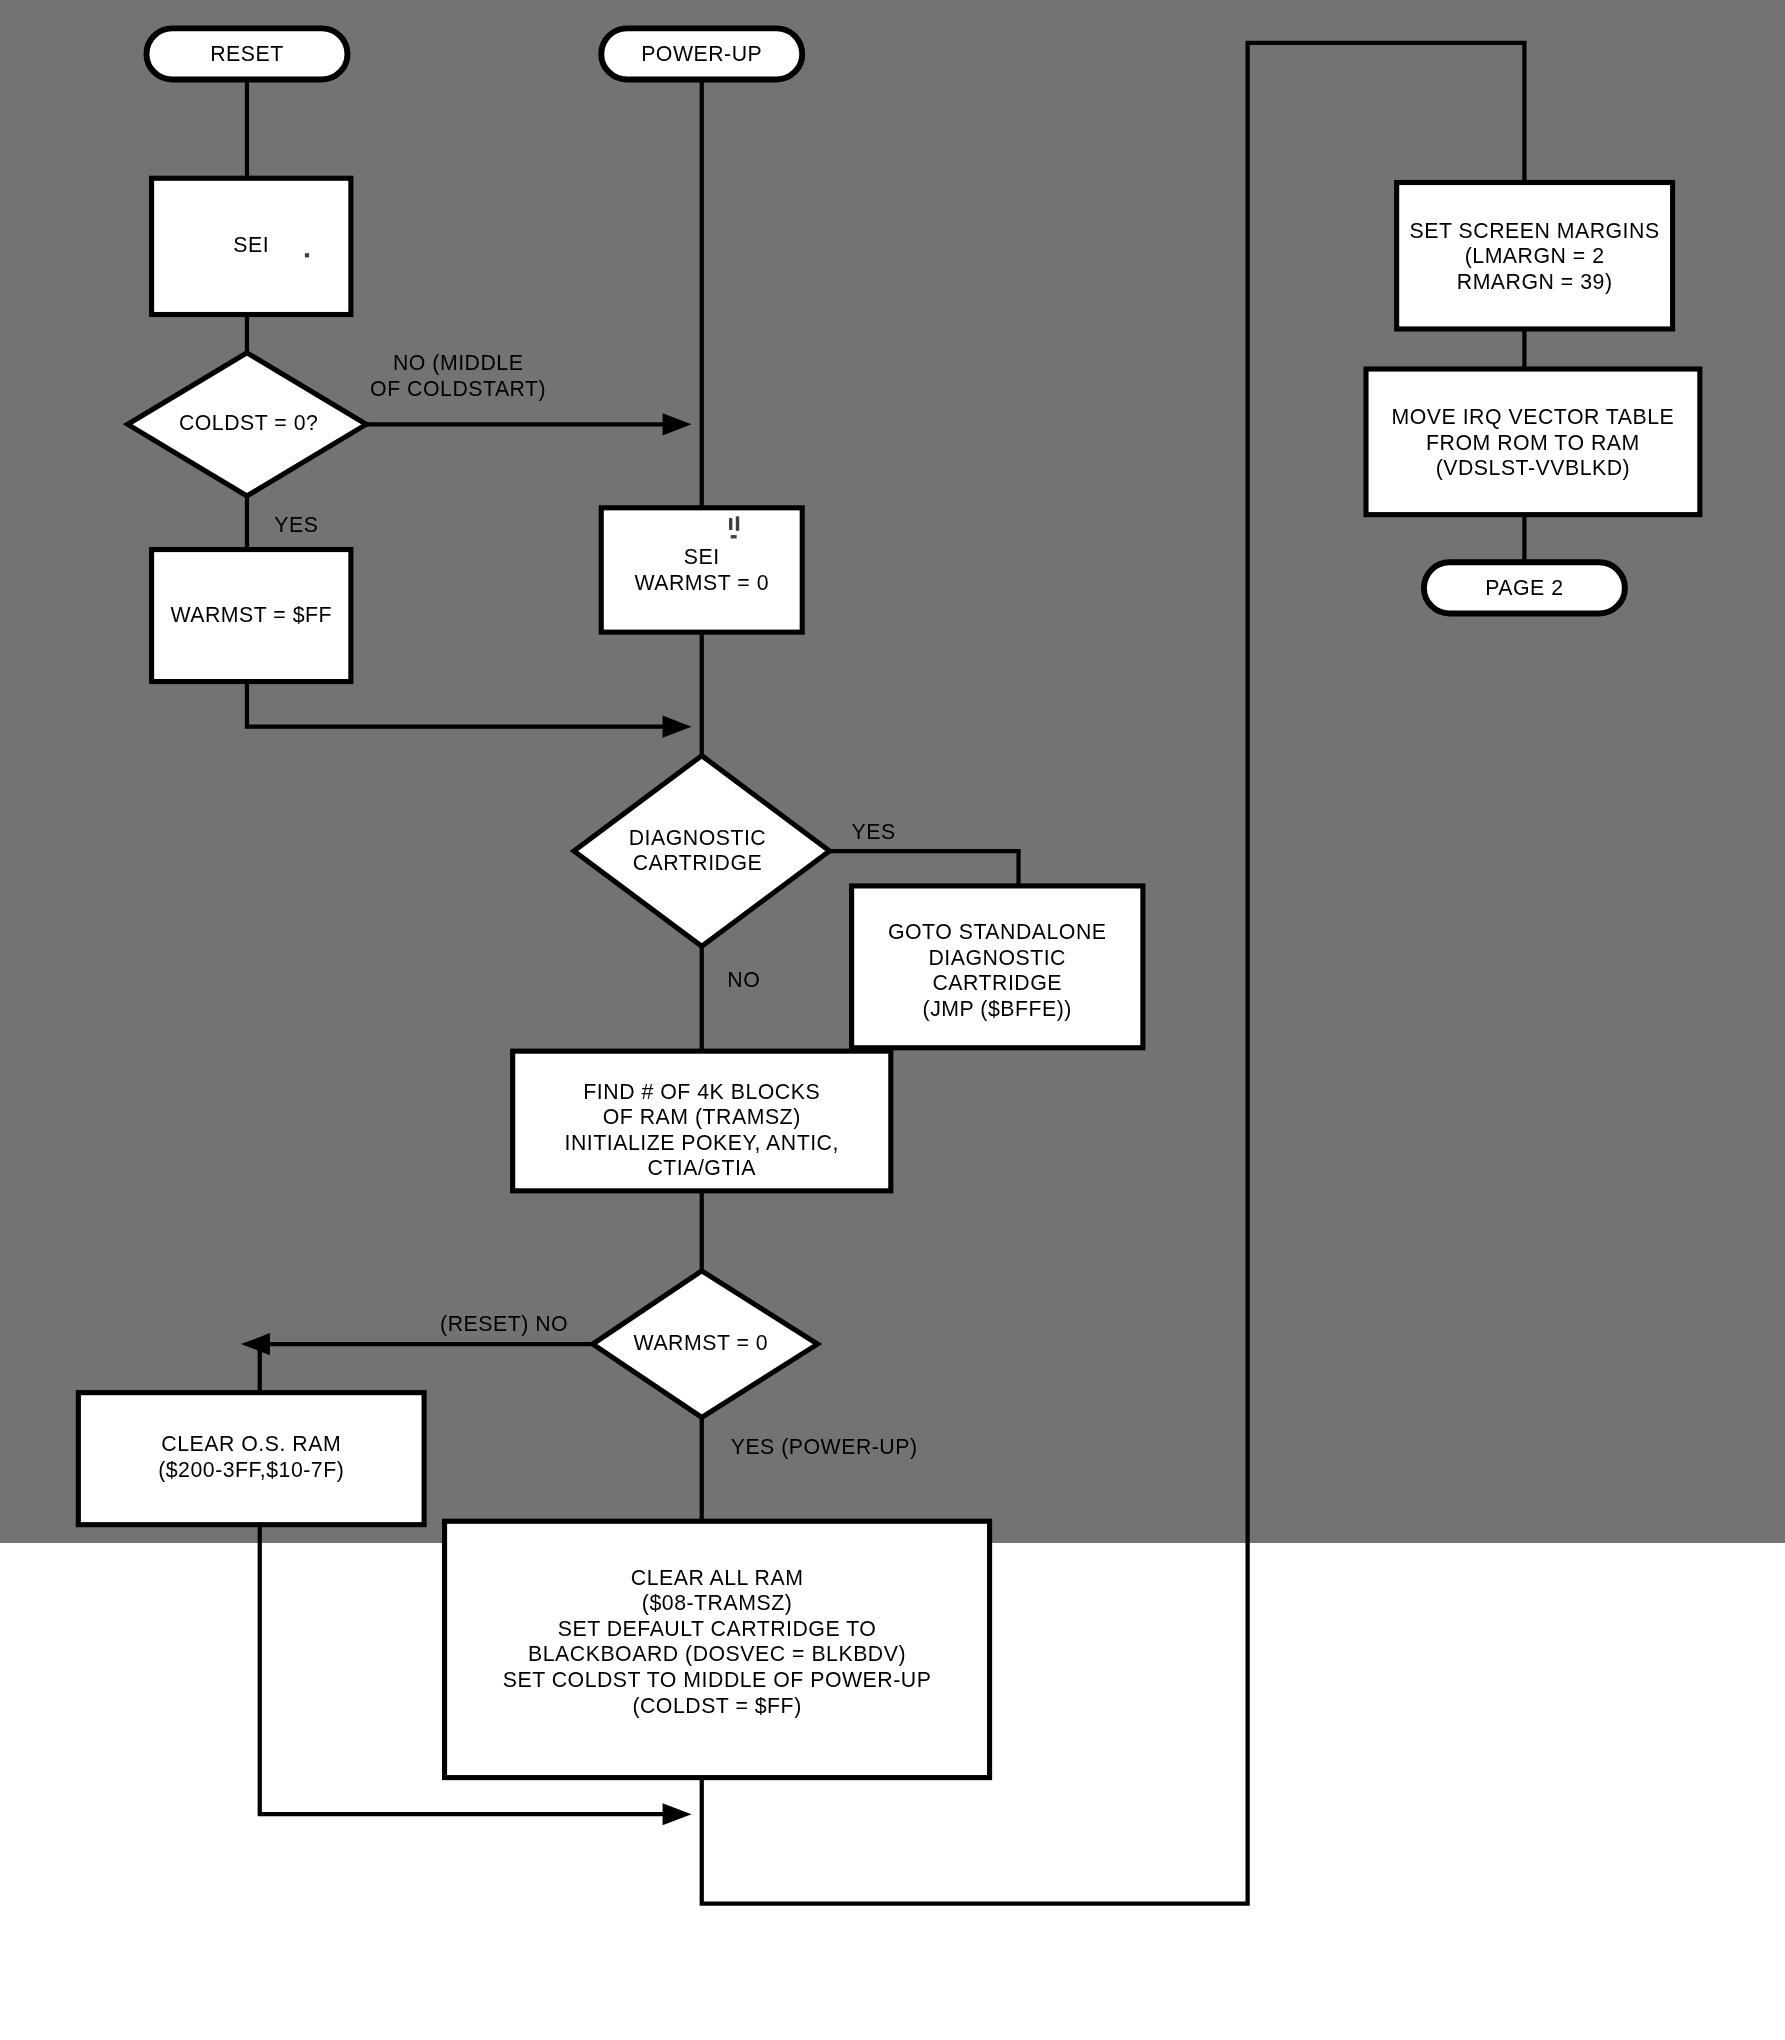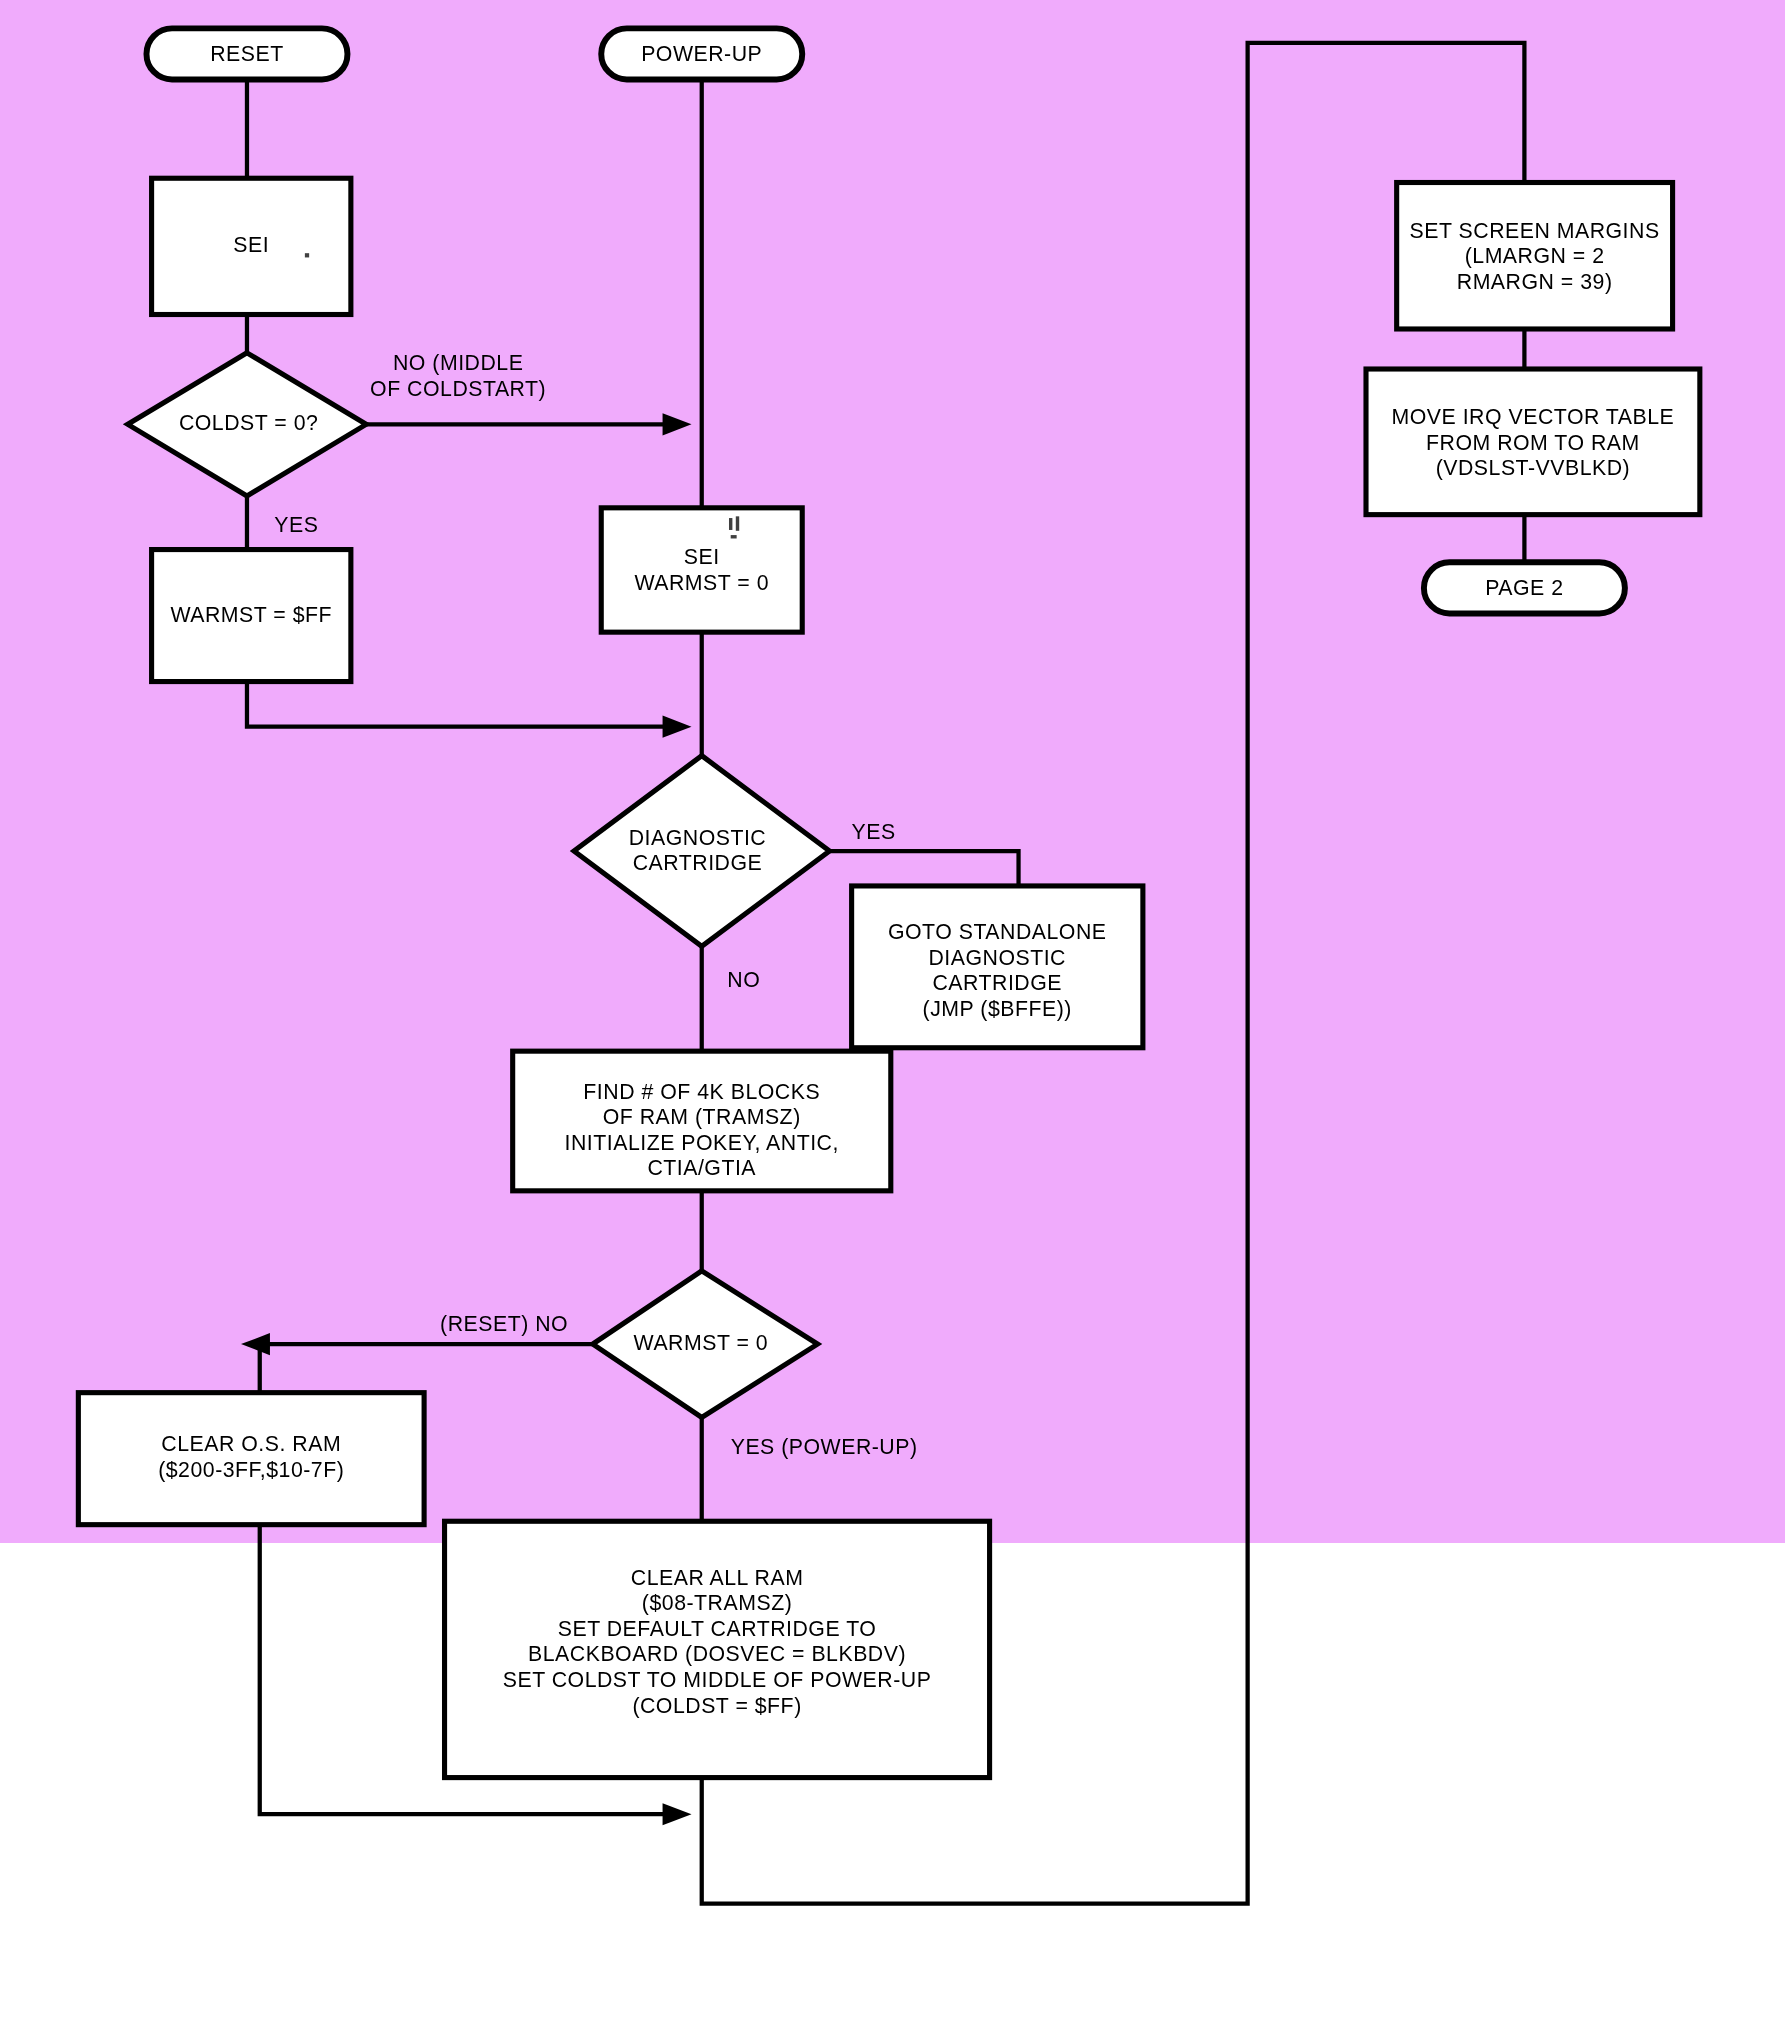--- a/index.html
+++ b/index.html
@@ -9,21 +9,21 @@
   }
   body {
     width: 1785px;
     height: 2041px;
     font-family: "Liberation Sans", sans-serif;
   }
   #chart-root {
     position: relative;
     width: 1785px;
     height: 1543px;
-    background: #f0abfc;
+    background: #737373;
   }
   svg#flow {
     display: block;
     width: 1785px;
     height: 2041px;
   }
   .shape {
     fill: #ffffff;
     stroke: #000000;
     stroke-width: 6;

